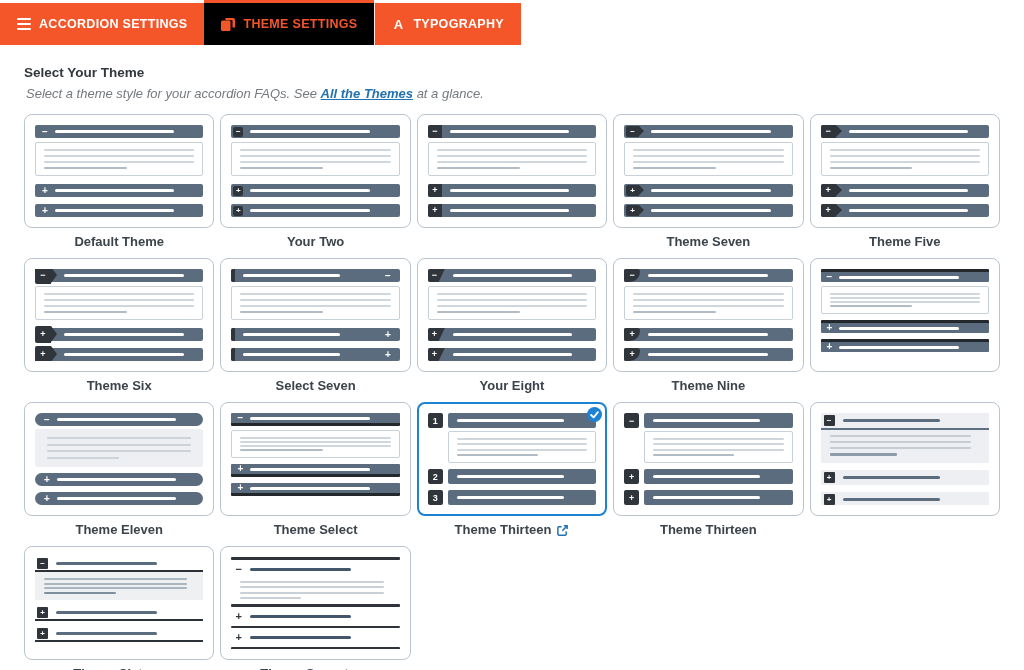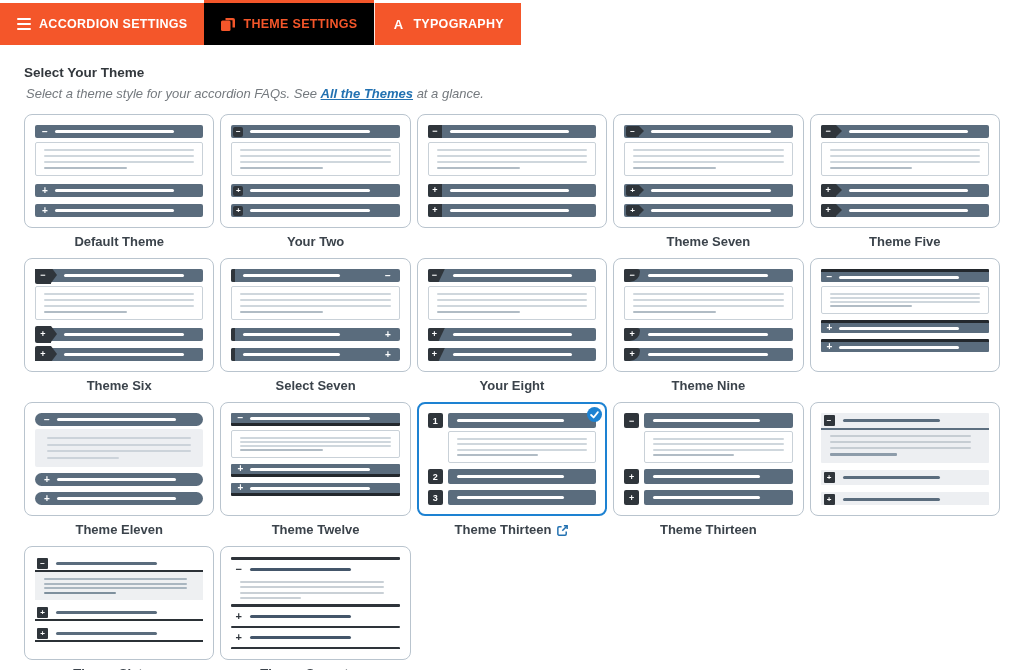--- a/index.html
+++ b/index.html
@@ -475,21 +475,21 @@
                 <span class="g">+</span>
                 <span class="line"></span>
               </div>
               <div class="bar st-bottomline b3">
                 <span class="g">+</span>
                 <span class="line"></span>
               </div>
             </div>
           </div>
           <div class="tlabel">
-            <span>Theme Twelve</span>
+            <span>Theme Select</span>
           </div>
         </div>
         <div class="cell">
           <div class="card selected">
             <div class="pv">
               <div class="row">
                 <span class="nb">1</span>
                 <div class="bar">
                   <span class="line"></span>
                 </div>

